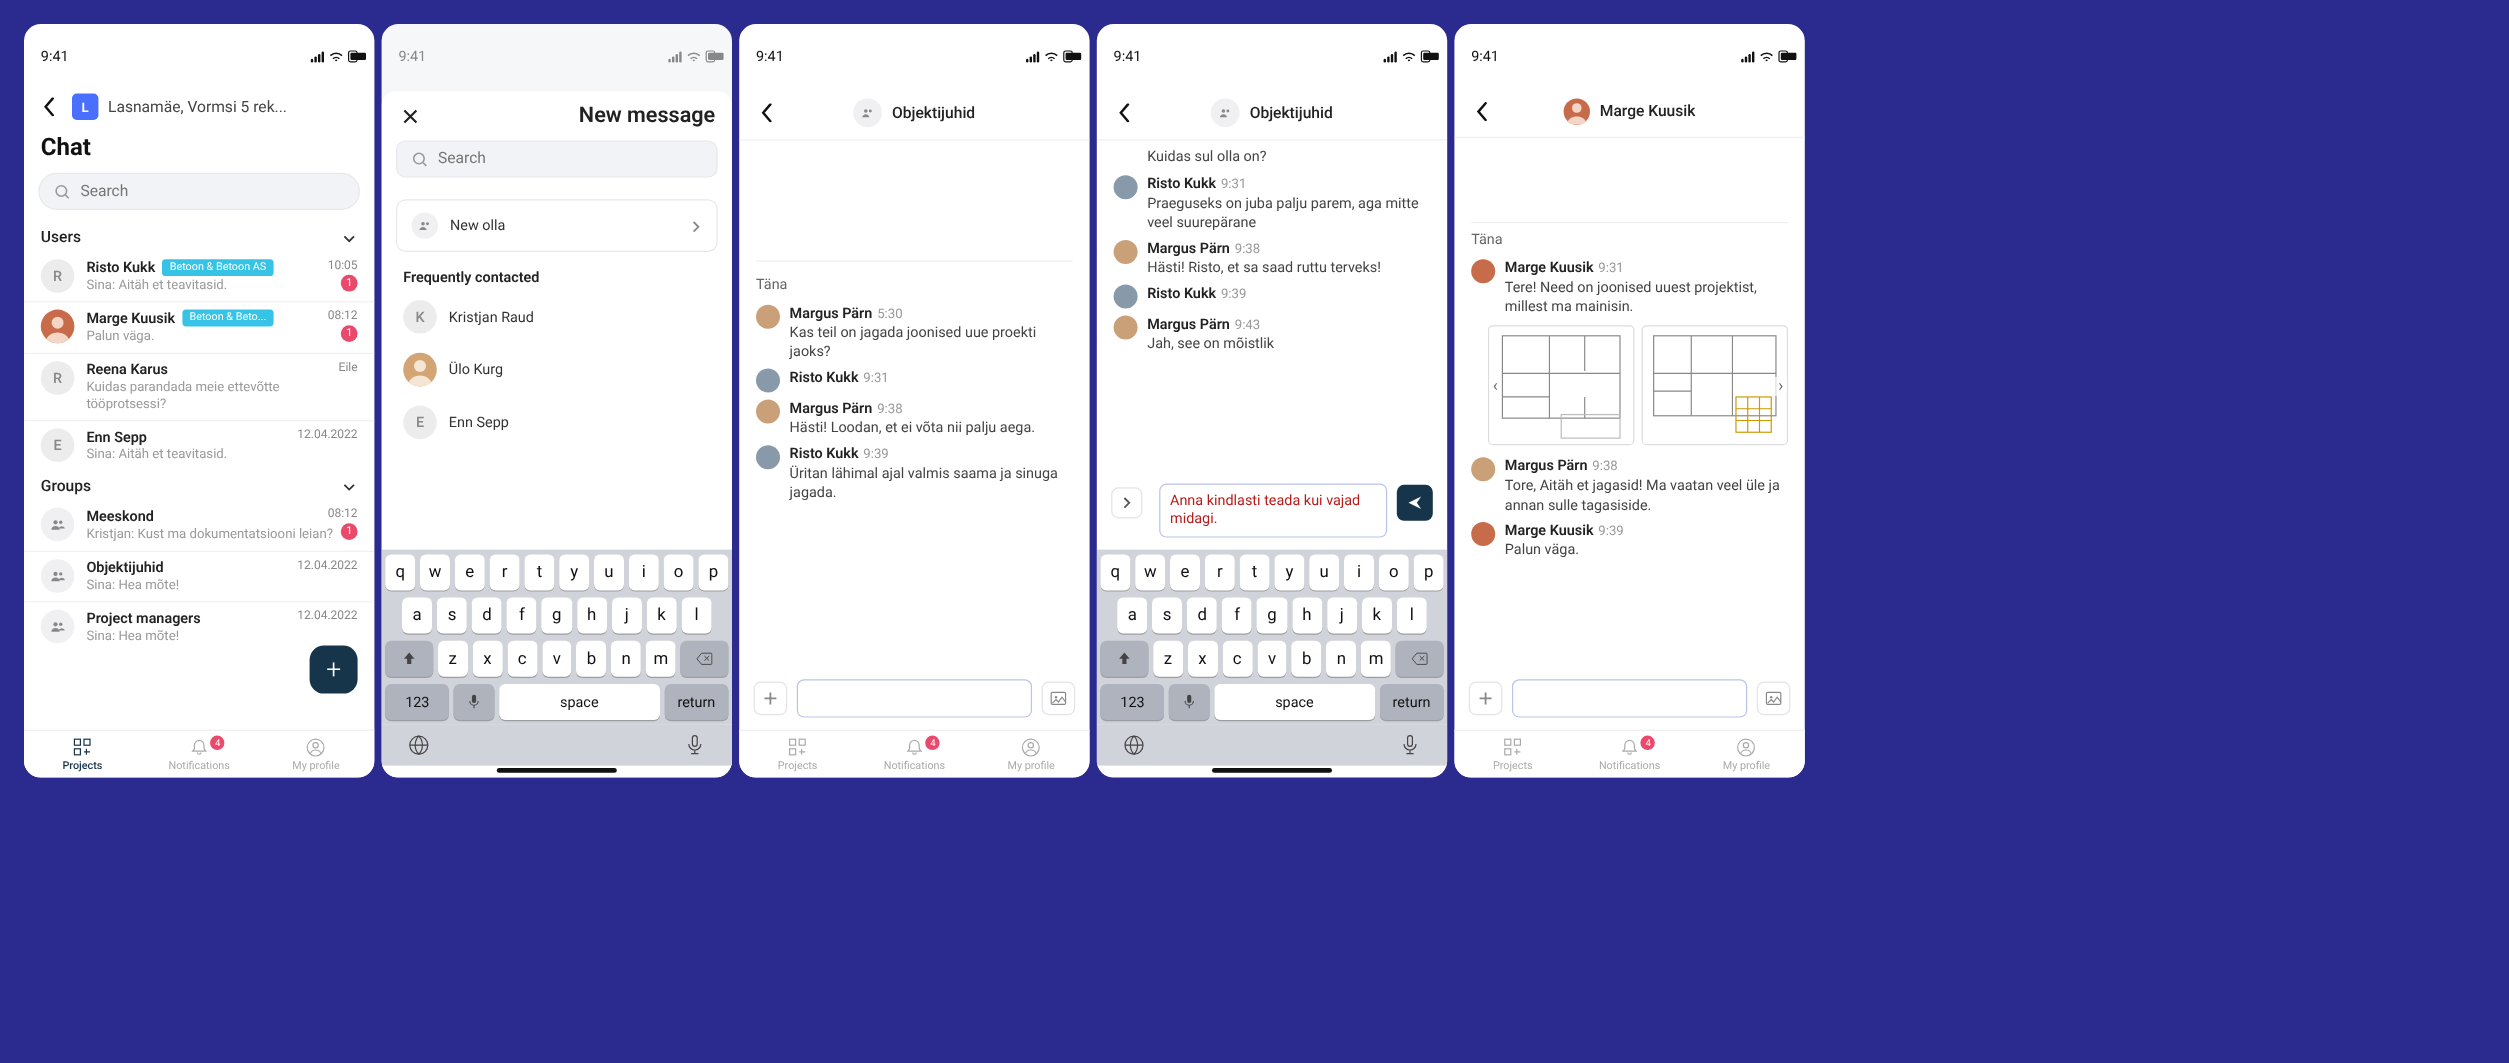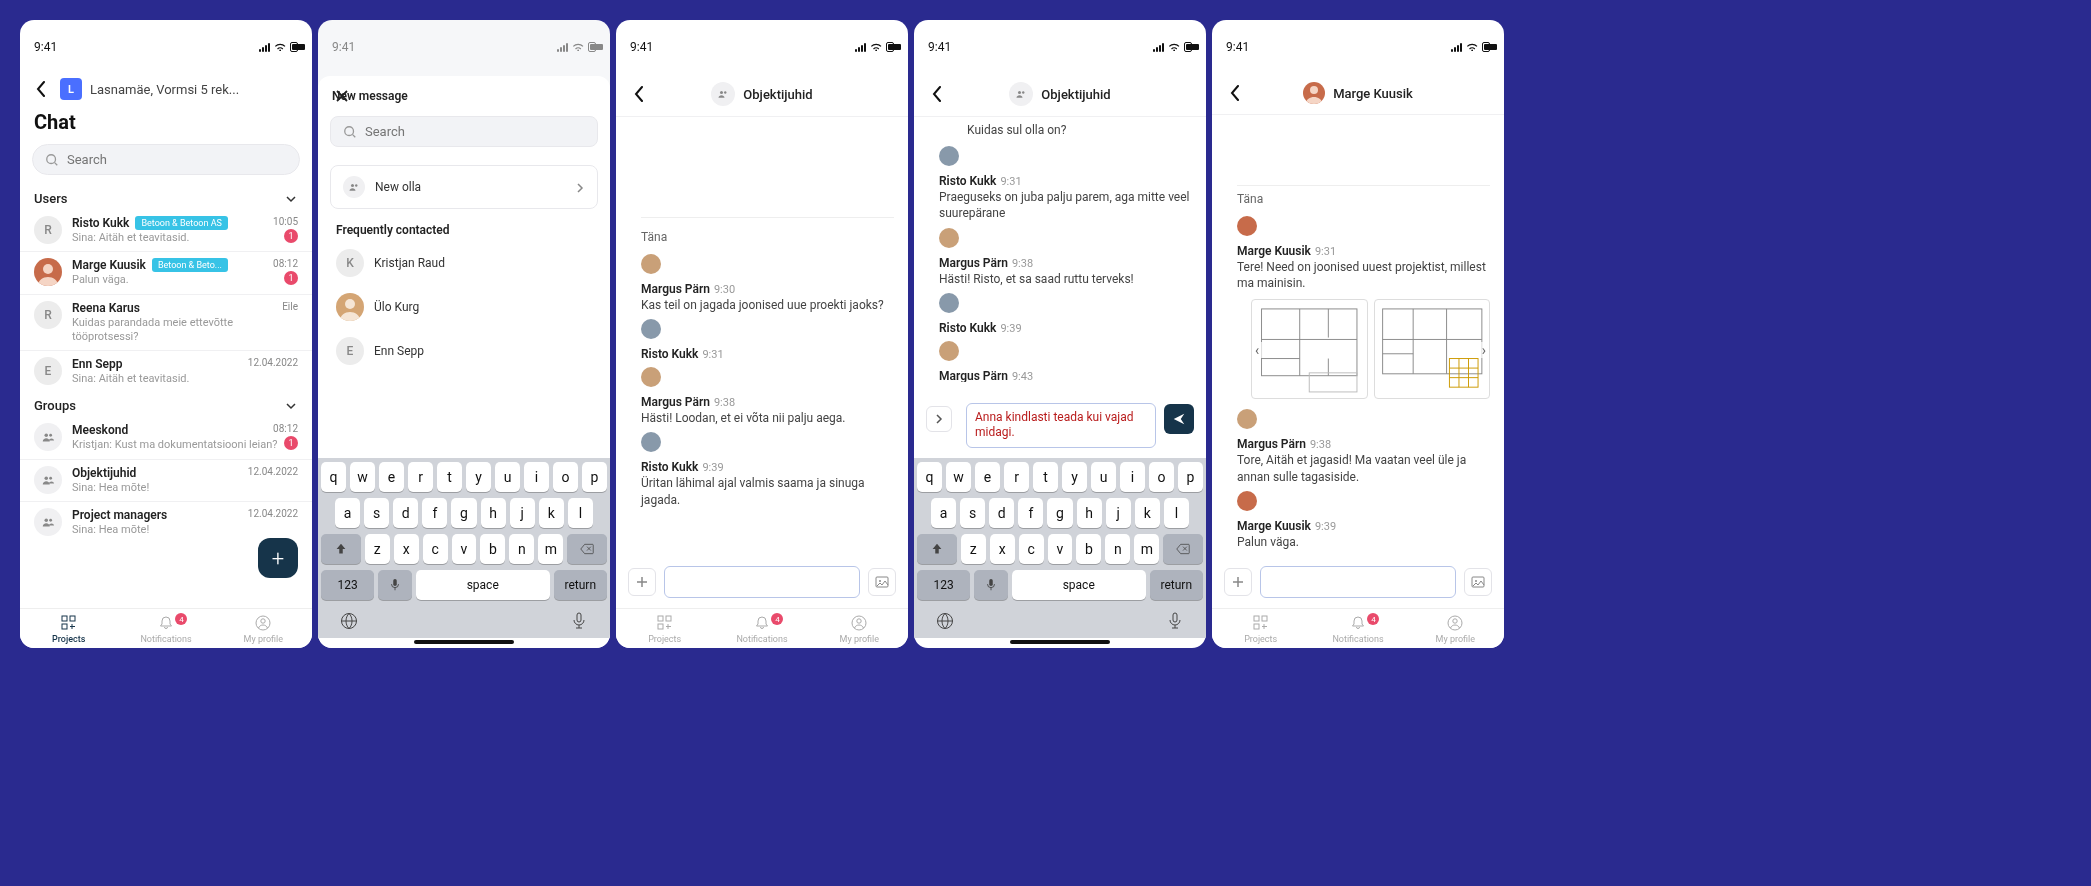--- a/index.html
+++ b/index.html
@@ -43,21 +43,21 @@
 .fab{position:absolute;right:14px;bottom:70px;width:40px;height:40px;border-radius:12px;background:#16344a;color:#fff;display:flex;align-items:center;justify-content:center;font-size:22px;font-weight:300;}
 .tabbar{display:flex;border-top:1px solid #eee;background:#fff;padding:6px 0 4px;}
 .tab{flex:1;display:flex;flex-direction:column;align-items:center;gap:3px;color:#aaa;font-size:9px;position:relative;}
 .tab.active{color:#16344a;font-weight:500;}
 .tab svg{width:16px;height:16px;}
 .tab .tdot{position:absolute;top:-2px;right:28%;background:#e94a6b;color:#fff;font-size:8px;width:12px;height:12px;border-radius:50%;display:flex;align-items:center;justify-content:center;}
 
 .head2{display:flex;align-items:center;padding:10px 14px 4px;}
 .close-x{width:20px;height:20px;display:flex;align-items:center;justify-content:center;}
 .close-x svg{width:14px;height:14px;}
-.head2-title{flex:1;text-align:left;font-size:12px;font-weight:600;color:#222;margin-left:-20px;}
+.head2-title{flex:1;text-align:right;font-size:18px;font-weight:600;color:#222;margin-left:-20px;}
 .newgroup{margin:8px 12px 6px;border:1px solid #e8e8ec;border-radius:8px;padding:10px 12px;display:flex;align-items:center;gap:10px;}
 .grp-ico{width:22px;height:22px;border-radius:50%;background:#f0f0f2;display:flex;align-items:center;justify-content:center;}
 .grp-ico svg{width:12px;height:12px;color:#666;}
 .ng-label{flex:1;font-size:12px;color:#333;}
 .chev-r svg{width:10px;height:10px;color:#888;}
 .freq-title{font-size:12px;font-weight:600;color:#222;padding:8px 18px 4px;}
 .frow{display:flex;align-items:center;gap:10px;padding:8px 18px;}
 .frow .fname{font-size:12px;color:#333;}
 .kbd{background:#d0d3d9;padding:4px 3px;}
 .krow{display:flex;gap:4px;margin-bottom:6px;justify-content:center;}
@@ -70,24 +70,24 @@
 .key svg{width:14px;height:14px;}
 .kbd-bot{display:flex;justify-content:space-between;padding:8px 22px 8px;}
 .kbd-bot svg{width:18px;height:18px;color:#444;}
 .home-ind{width:100px;height:4px;background:#111;border-radius:2px;margin:2px auto 4px;}
 
 .chead{display:flex;align-items:center;padding:8px 12px 10px;border-bottom:1px solid #f0f0f2;}
 .chead .back-arrow{margin-right:10px;}
 .chead-title{flex:1;display:flex;align-items:center;justify-content:center;gap:8px;margin-left:-32px;}
 .chead-title .ava{width:24px;height:24px;}
 .chead-title span{font-size:13px;font-weight:500;color:#222;}
-.msgs{flex:1;overflow:hidden;padding:0 0 6px 0;margin-left:11px;}
+.msgs{flex:1;overflow:hidden;padding:0 0 6px 0;}
 .daylabel{font-size:12px;color:#666;padding:6px 14px;}
 .daysep-top{border-top:1px solid #eee;margin:100px 14px 0;padding-top:6px;}
-.msg{display:flex;gap:8px;padding:4px 14px 2px;align-items:flex-start;flex-direction:column;}
+.msg{display:flex;gap:8px;padding:4px 14px 2px;align-items:flex-start;}
 .msg .ava{width:20px;height:20px;font-size:9px;}
 .mhead{font-size:12px;}
 .mhead .mname{font-weight:600;color:#222;}
 .mhead .mtime{color:#999;font-size:11px;margin-left:4px;}
 .mtext{font-size:12px;color:#444;line-height:1.35;margin-top:1px;}
 .mention{display:inline-block;background:#eef0f4;border-radius:10px;padding:2px 8px;font-size:11px;color:#667;margin-left:4px;}
 .composer{display:flex;gap:8px;align-items:center;padding:8px 12px 10px;}
 .cbtn{width:28px;height:28px;border:1px solid #e3e3e8;border-radius:6px;background:#fff;display:flex;align-items:center;justify-content:center;color:#888;}
 .cbtn svg{width:14px;height:14px;}
 .cinput{flex:1;border:1px solid #b8c5e8;border-radius:6px;height:32px;padding:4px 8px;font-size:12px;color:#333;}
@@ -471,21 +471,21 @@
         </div>
       <span>Objektijuhid</span>
     </div>
   </div>
   <div class="msgs">
     <div class="daysep-top"></div>
     <div class="daylabel">Täna</div>
     <div class="msg">
         <div class="ava img" style="background:#c9a078;"></div>
         <div>
-          <div class="mhead"><span class="mname">Margus Pärn</span><span class="mtime">9:30</span></div>
+          <div class="mhead"><span class="mname">Margus Pärn</span><span class="mtime">5:30</span></div>
           <div class="mtext">Kas teil on jagada joonised uue proekti jaoks?</div>
         </div>
       </div>
     <div class="msg">
         <div class="ava img" style="background:#8899aa;"></div>
         <div>
           <div class="mhead"><span class="mname">Risto Kukk</span><span class="mtime">9:31</span></div>
         </div>
       </div>
     <div class="msg">

